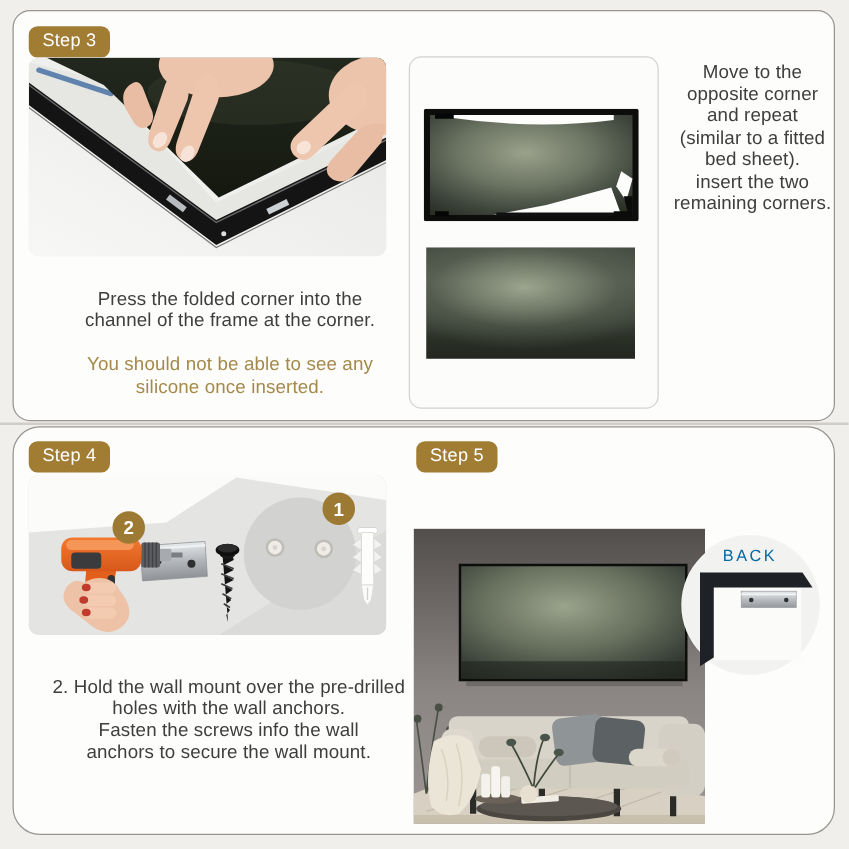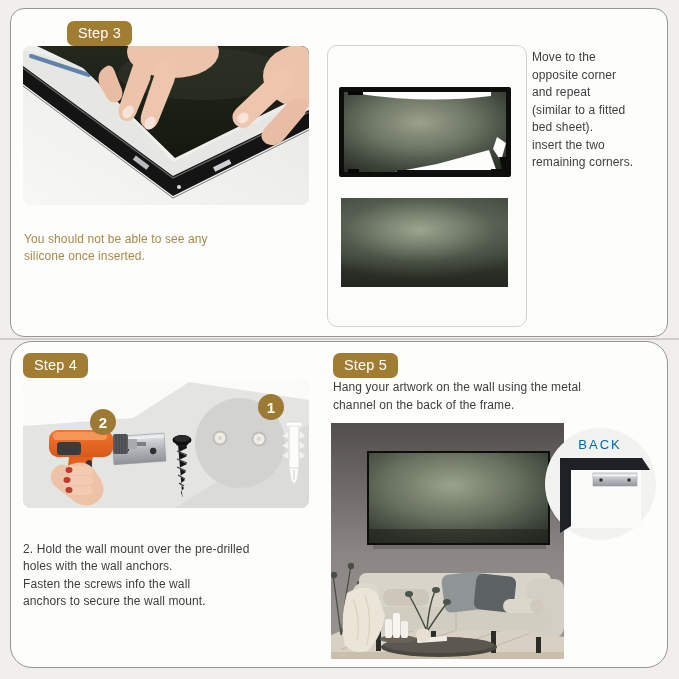--- a/index.html
+++ b/index.html
@@ -24,24 +24,25 @@
   .badge {
     position:absolute;
     background:#a17d33; color:#fff;
     font-size:14.5px; line-height:20px;
     padding:2px 11px 3px;
     border-radius:7px;
     letter-spacing:.2px;
   }
   .txt {
     position:absolute;
-    font-size:12px; line-height:17.5px;
+    font-size:15px; line-height:17.5px;
     letter-spacing:.1px;
     white-space:pre-line;
     color:#3e3e3e;
+    text-align:center;
   }
   .txt p { margin:0; }
   .txt .gap { margin-top:9px; }
   .gold { color:#a5894b; }
 
   .photo { position:absolute; overflow:hidden; border-radius:8px; background:#e9e9e7; }
   .panel {
     position:absolute; left:316px; top:36px; width:200px; height:282px;
     background:#fcfcfb; border:1px solid #d2d2cf; border-radius:10px;
   }
@@ -64,21 +65,21 @@
   }
   .back-circle svg { position:absolute; left:0; top:0; }
   svg { display:block; }
   svg text { font-family:"Liberation Sans", sans-serif; }
 </style>
 </head>
 <body>
 
 <div class="card card-top">
 
-  <div class="badge" style="left:12px; top:12px;margin-left:44px;">Step 3</div>
+  <div class="badge" style="left:12px; top:12px;">Step 3</div>
 
   <div class="photo" style="left:12px; top:37px; width:286px; height:159px;">
     <svg width="286" height="159" viewBox="0 0 286 159">
       <defs>
         <linearGradient id="tbl" x1="0" y1="1" x2="1" y2="0">
           <stop offset="0" stop-color="#f7f7f5"></stop>
             <stop offset="1" stop-color="#e6e6e4"></stop>
         </linearGradient>
         <linearGradient id="printG" x1="0" y1="0" x2="0" y2="1">
           <stop offset="0" stop-color="#23281f"></stop>
@@ -114,20 +115,22 @@
       <g>
         <ellipse cx="282" cy="30" rx="42" ry="32" fill="#ecc3ab"></ellipse>
         <path d="M266,22 Q274,30 268,40 L228,78 Q220,86 212,78 Q206,70 214,62 L252,26 Q259,18 266,22 Z" fill="#eec6ae"></path>
         <path d="M286,54 Q272,50 262,60 L242,82 Q234,92 244,98 Q254,102 262,92 L282,68 Z" fill="#e8bda4"></path>
         <ellipse cx="220" cy="72" rx="6" ry="5" fill="#f7e3d8" transform="rotate(-35 220 72)"></ellipse>
       </g>
     </svg>
   </div>
 
   <div class="txt" style="left:13px; top:204px; width:320px;">
+    <p>Press the folded corner into the
+channel of the frame at the corner.</p>
     <p class="gold">You should not be able to see any
 silicone once inserted.</p>
   </div>
 
   <div class="panel">
 
     <svg style="position:absolute; left:11px; top:41px;" width="172" height="90" viewBox="0 0 172 90">
       <defs>
         <radialGradient id="g1" cx="47%" cy="38%" r="75%">
           <stop offset="0" stop-color="#9aa28c"></stop>
@@ -248,22 +251,20 @@
 
   <div class="txt" style="left:12px; top:172px; width:320px;">
     <p class="gap">2. Hold the wall mount over the pre-drilled
 holes with the wall anchors.
 Fasten the screws info the wall
 anchors to secure the wall mount.</p>
   </div>
 
   <div class="badge" style="left:322px; top:11px;">Step 5</div>
 
-  <div class="txt" style="left:322px; top:37px; width:335px;">Hang your artwork on the wall using the metal
-channel on the back of the frame.</div>
 
   <div class="livingroom">
     <svg width="233" height="236" viewBox="0 0 233 236">
       <defs>
         <linearGradient id="wallG" x1="0" y1="0" x2="0" y2="1">
           <stop offset="0" stop-color="#524e4c"></stop>
             <stop offset=".55" stop-color="#8b8684"></stop>
             <stop offset="1" stop-color="#9b9593"></stop>
         </linearGradient>
         <radialGradient id="art2" cx="46%" cy="36%" r="80%">

